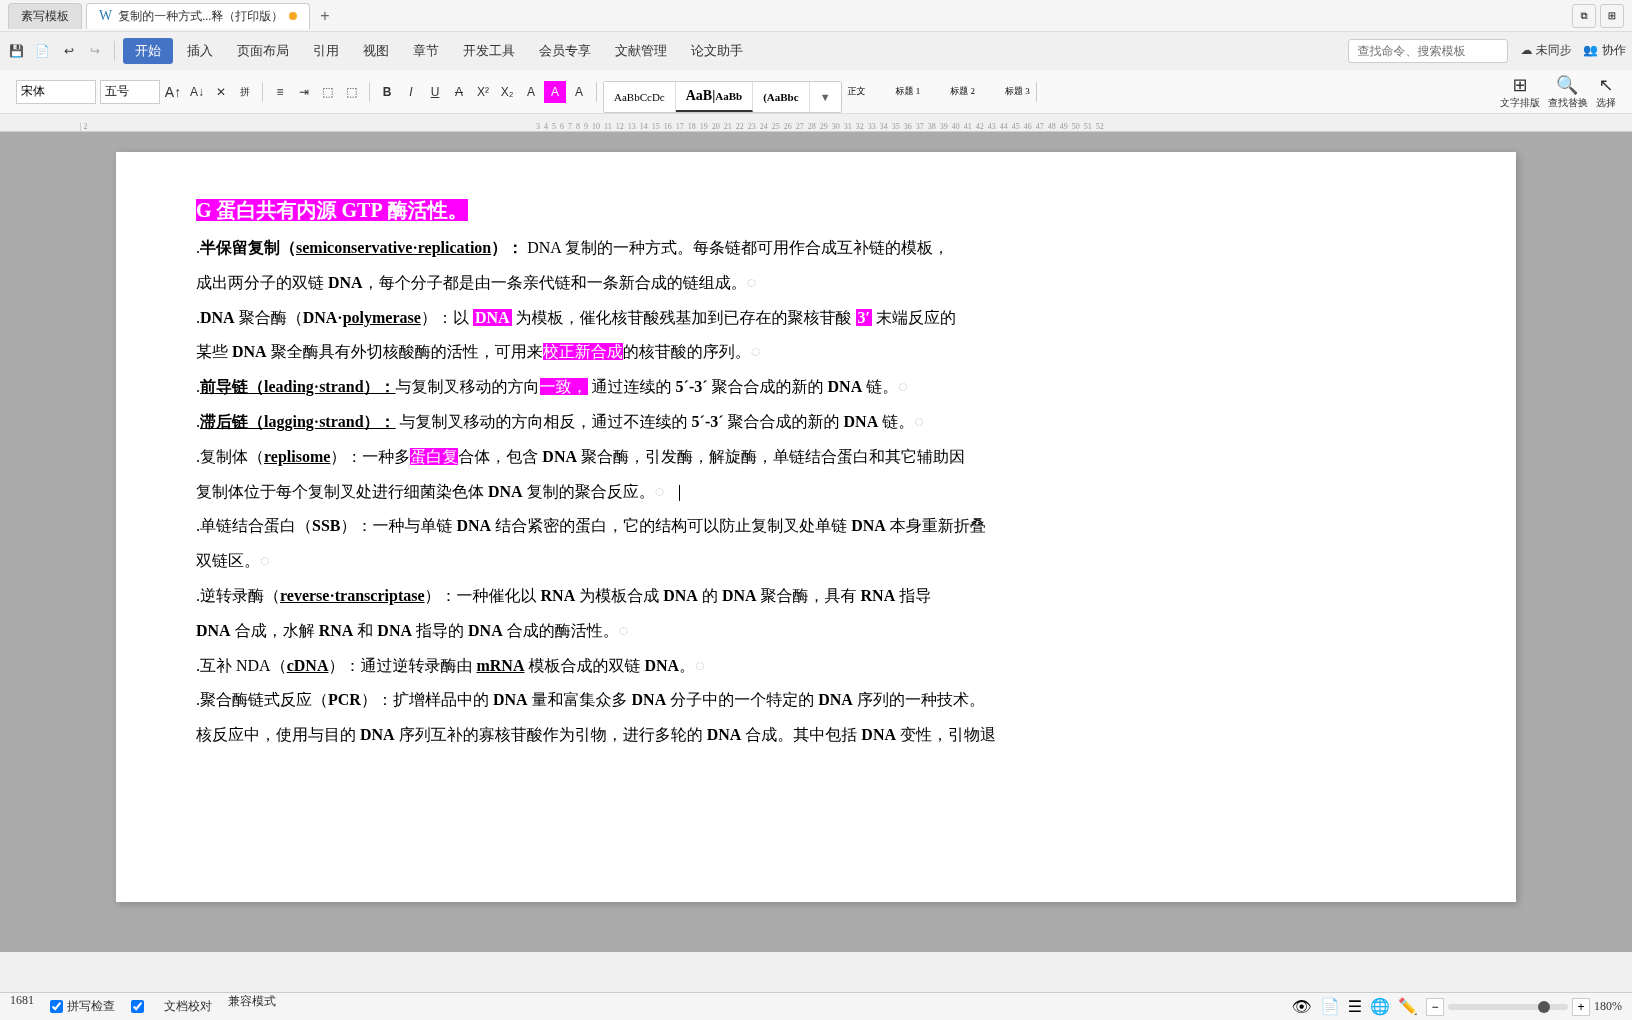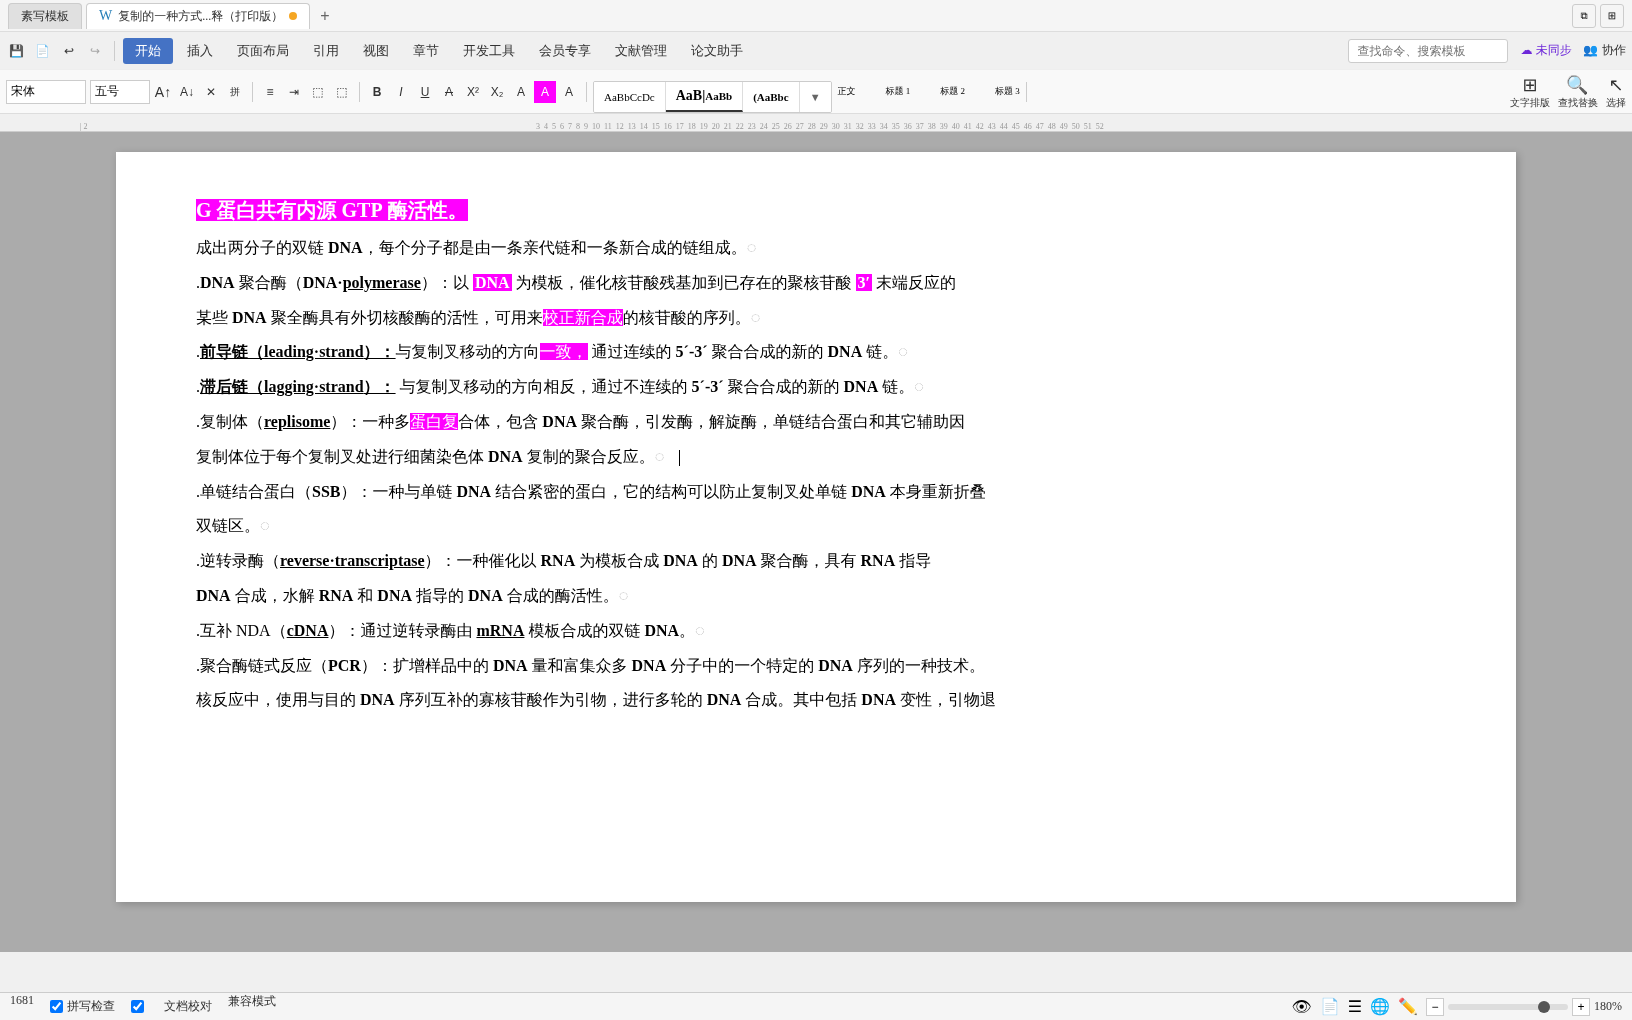--- a/index.html
+++ b/index.html
@@ -15,21 +15,21 @@
     .tab-active { background: #fff; border: 1px solid #ccc; border-bottom: none; padding: 4px 12px; font-size: 12px; border-radius: 4px 4px 0 0; color: #333; cursor: pointer; display: flex; align-items: center; gap: 6px; }
     .tab-dot { width: 8px; height: 8px; background: #f5a623; border-radius: 50%; }
     .tab-add { background: none; border: none; font-size: 16px; cursor: pointer; color: #666; padding: 0 6px; }
     .win-controls { margin-left: auto; display: flex; gap: 4px; }
     .win-btn { width: 24px; height: 24px; border: 1px solid #ccc; background: #f5f5f5; border-radius: 3px; cursor: pointer; font-size: 10px; display: flex; align-items: center; justify-content: center; }
     .toolbar-row1 { display: flex; align-items: center; height: 38px; padding: 0 6px; gap: 4px; border-bottom: 1px solid #eee; }
     .quick-btn { width: 22px; height: 22px; border: none; background: none; cursor: pointer; font-size: 12px; color: #333; display: flex; align-items: center; justify-content: center; }
     .menu-tab { padding: 4px 10px; border: none; background: none; cursor: pointer; font-size: 13px; color: #333; }
     .menu-tab.active { background: #4472C4; color: white; border-radius: 3px; padding: 4px 12px; }
     .search-box { margin-left: auto; border: 1px solid #ccc; border-radius: 3px; padding: 2px 8px; font-size: 12px; width: 160px; height: 24px; }
-    .sync-btn { font-size: 12px; color: #6d28d9; background: none; border: none; cursor: pointer; margin-left: 8px; }
+    .sync-btn { font-size: 12px; color: #404040; background: none; border: none; cursor: pointer; margin-left: 8px; }
     .collab-btn { font-size: 12px; color: #333; background: none; border: none; cursor: pointer; margin-left: 8px; }
 
     .toolbar-row2 { display: flex; align-items: center; height: 40px; padding: 0 6px; gap: 2px; }
     .font-name { border: 1px solid #ccc; width: 80px; height: 24px; font-size: 12px; padding: 0 4px; }
     .font-size { border: 1px solid #ccc; width: 60px; height: 24px; font-size: 12px; padding: 0 4px; margin-left: 2px; }
     .fmt-btn { width: 22px; height: 22px; border: none; background: none; cursor: pointer; font-size: 12px; color: #333; }
     .separator { width: 1px; height: 20px; background: #ccc; margin: 0 4px; }
 
     .right-tools { margin-left: auto; display: flex; gap: 8px; align-items: center; }
     .tool-btn { display: flex; flex-direction: column; align-items: center; font-size: 10px; background: none; border: none; cursor: pointer; color: #333; }
@@ -93,21 +93,21 @@
   <button class="menu-tab">章节</button>
   <button class="menu-tab">开发工具</button>
   <button class="menu-tab">会员专享</button>
   <button class="menu-tab">文献管理</button>
   <button class="menu-tab">论文助手</button>
   <input class="search-box" placeholder="查找命令、搜索模板" style="">
   <button class="sync-btn">☁ 未同步</button>
   <button class="collab-btn">👥 协作</button>
 </div>
 
-<div class="toolbar-row2" style="background:#f9f9f9; border-bottom:1px solid #ddd; display:flex; align-items:center; height:44px; padding:0 6px; gap:2px;">
+<div class="toolbar-row2" style="background:#f9f9f9; border-bottom:1px solid #ddd; display:flex; align-items:center; height:44px; padding:0 16px; gap:2px;">
   <input class="font-name" value="宋体" style="">
   <input class="font-size" value="五号" style="">
   <button class="fmt-btn" style="font-size:14px;">A↑</button>
   <button class="fmt-btn" style="font-size:12px;">A↓</button>
   <button class="fmt-btn">✕</button>
   <button class="fmt-btn" style="font-size:10px;">拼</button>
   <div class="separator"></div>
   <button class="fmt-btn">≡</button>
   <button class="fmt-btn">⇥</button>
   <button class="fmt-btn">⬚</button>
@@ -176,20 +176,23 @@
 <div class="doc-area">
   <div class="page">
     <div class="page-content">
 
       <div class="para">
         <span style="background:#FF00FF;color:white;font-size:20px;font-weight:bold;">
           <strong>G</strong> 蛋白共有内源 <strong>GTP</strong> 酶活性。
         </span>
       </div>
 
+      <div class="para">
+        <span>.</span><span class="bold">半保留复制（<span class="bold-underline">semiconservative·replication</span>）：</span> DNA 复制的一种方式。每条链都可用作合成互补链的模板，
+      </div>
 
       <div class="para">
         成出两分子的双链 <strong>DNA</strong>，每个分子都是由一条亲代链和一条新合成的链组成。<span style="color:#aaa;">◌</span>
       </div>
 
       <div class="para">
         <span>.</span><strong>DNA</strong> 聚合酶（<strong>DNA·<span class="bold-underline">polymerase</span></strong>）：以 <span style="background:#FF00FF;color:white;font-weight:bold;padding:0 2px;">DNA</span> 为模板，催化核苷酸残基加到已存在的聚核苷酸 <span style="background:#FF00FF;color:white;font-weight:bold;padding:0 2px;">3′</span> 末端反应的
       </div>
 
       <div class="para">

